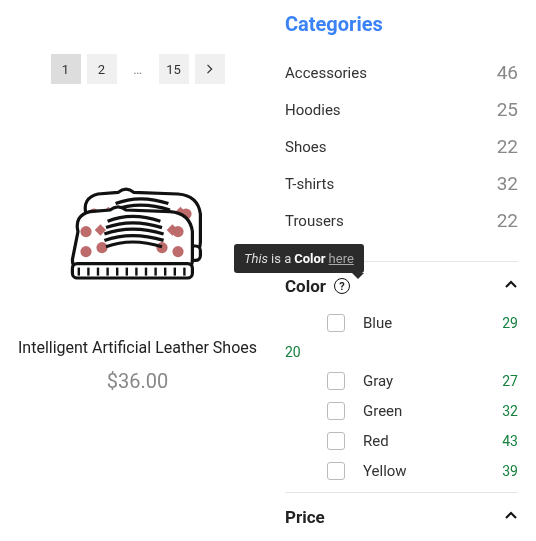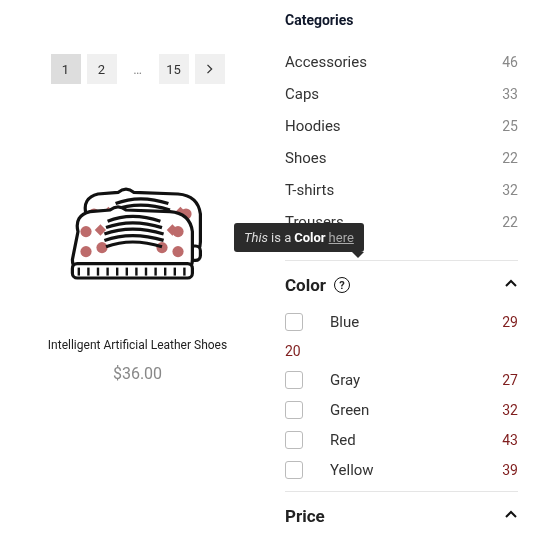--- a/index.html
+++ b/index.html
@@ -9,45 +9,45 @@
   .right { flex: 1; padding-right: 8px; }
 
   .pagination { display: flex; gap: 6px; margin-top: 46px; margin-bottom: 30px; justify-content: center; }
   .pagination .pg { width: 30px; height: 30px; display: flex; align-items: center; justify-content: center; font-size: 13px; color: #333; background: #f0f0f0; cursor: pointer; }
   .pagination .pg.current { background: #ddd; }
   .pagination .pg.dots { background: transparent; cursor: default; color: #888; }
   .pagination .pg.next svg { width: 8px; height: 10px; }
 
   .product-img { width: 180px; height: 180px; display: flex; align-items: center; justify-content: center; margin-top: 20px; }
   .product-img svg { width: 160px; height: 140px; }
-  .product-title { font-size: 12px; color: #222; margin-top: 24px; text-align: center; }
-  .product-price { font-size: 16px; color: #888; margin-top: 12px; }
+  .product-title { font-size: 16px; color: #222; margin-top: 24px; text-align: center; }
+  .product-price { font-size: 20px; color: #888; margin-top: 12px; }
   .add-cart { margin-top: 28px; background: #eee; border: none; padding: 12px 22px; font-size: 14px; font-weight: 600; color: #222; cursor: pointer; }
 
-  .section-title { font-size: 14px; font-weight: 700; color: #0f172a; margin-top: 4px; margin-bottom: 18px; }
+  .section-title { font-size: 20px; font-weight: 700; color: #3b82f6; margin-top: 4px; margin-bottom: 18px; }
   .cat-list { list-style: none; margin-bottom: 22px; }
   .cat-list li { display: flex; justify-content: space-between; align-items: center; padding: 7px 0; font-size: 15px; color: #333; cursor: pointer; text-align: center; }
-  .cat-list li .count { color: #888; font-size: 14px; }
+  .cat-list li .count { color: #888; font-size: 19px; }
 
   .filter-header { display: flex; justify-content: space-between; align-items: center; padding: 10px 0 12px 0; }
   .filter-title-wrap { display: flex; align-items: center; gap: 8px; }
   .filter-title { font-size: 17px; font-weight: 700; color: #222; }
   .help-icon { width: 16px; height: 16px; border: 1.5px solid #111; border-radius: 50%; display: flex; align-items: center; justify-content: center; font-size: 11px; font-weight: 700; cursor: pointer; }
   .chevron { cursor: pointer; }
   .chevron svg { width: 14px; height: 14px; }
 
   .color-list { list-style: none; margin-bottom: 6px; }
   .color-list li { display: flex; align-items: center; justify-content: space-between; padding: 6px 0; font-size: 15px; color: #333; }
-  .color-list li .left-part { display: flex; align-items: center; gap: 27px; cursor: pointer; }
+  .color-list li .left-part { display: flex; align-items: center; gap: 18px; cursor: pointer; margin-left: 42px; }
   .checkbox { width: 18px; height: 18px; border: 1.5px solid #bbb; border-radius: 3px; background: #fff; cursor: pointer; }
-  .color-list li .count { color: #7f1d1d; font-size: 14px; }
+  .color-list li .count { color: #15803d; font-size: 14px; }
 
   .divider { border-top: 1px solid #e5e5e5; margin: 4px 0; }
 
-  .tooltip { position: absolute; left: 234px; top: 223px; background: #2b2b2b; color: #ddd; font-size: 13px; padding: 7px 10px; border-radius: 3px; display: flex; align-items: baseline; gap: 3px; z-index: 10; white-space: nowrap; }
+  .tooltip { position: absolute; left: 234px; top: 244px; background: #2b2b2b; color: #ddd; font-size: 13px; padding: 7px 10px; border-radius: 3px; display: flex; align-items: baseline; gap: 3px; z-index: 10; white-space: nowrap; }
   .tooltip:after { content: ''; position: absolute; bottom: -6px; left: 118px; border: 6px solid transparent; border-top-color: #2b2b2b; border-bottom: none; }
   .tooltip em { font-style: italic; }
   .tooltip strong { font-weight: 700; color: #fff; }
   .tooltip a { color: #aaa; text-decoration: underline; cursor: pointer; }
 </style>
 </head>
 <body>
 
 <div class="container">
   <div class="left">
@@ -147,24 +147,20 @@
   </div>
 
   <div class="right">
     <div class="section-title">Categories</div>
     <ul class="cat-list">
       <li>
           <span>Accessories</span>
           <span class="count">46</span>
         </li>
       <li>
-          <span>Caps</span>
-          <span class="count">33</span>
-        </li>
-      <li>
           <span>Hoodies</span>
           <span class="count">25</span>
         </li>
       <li>
           <span>Shoes</span>
           <span class="count">22</span>
         </li>
       <li>
           <span>T-shirts</span>
           <span class="count">32</span>

